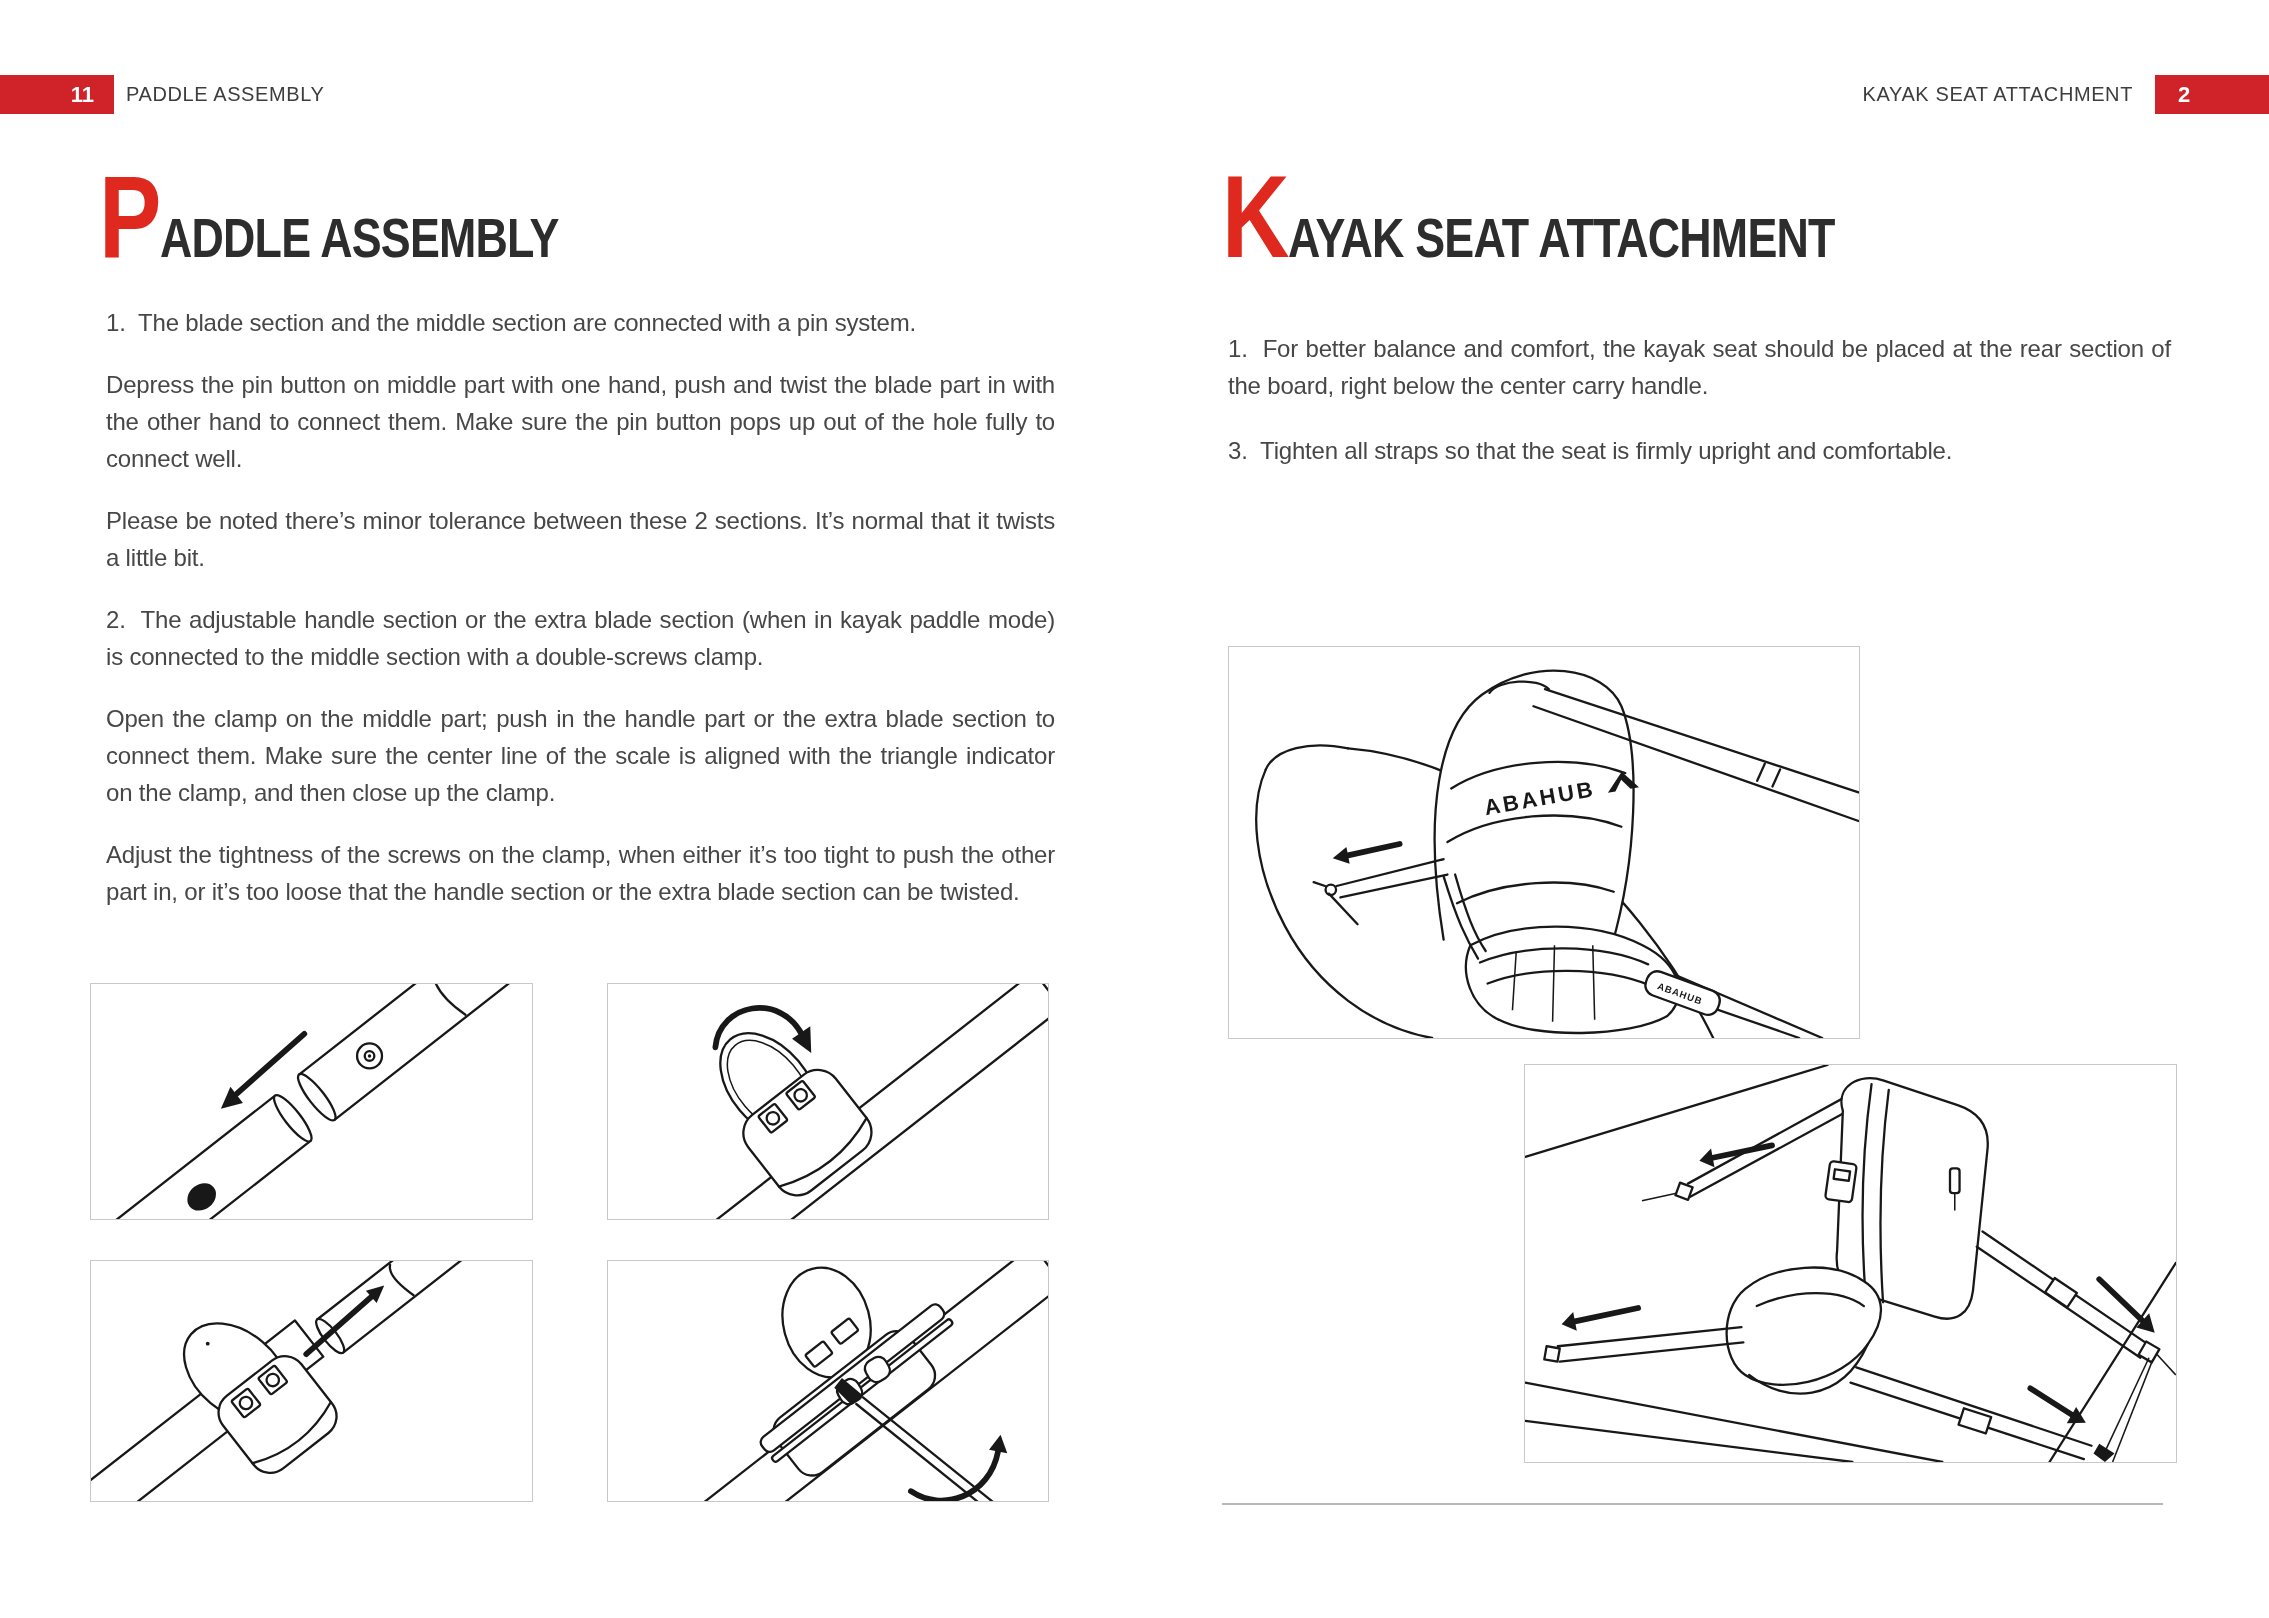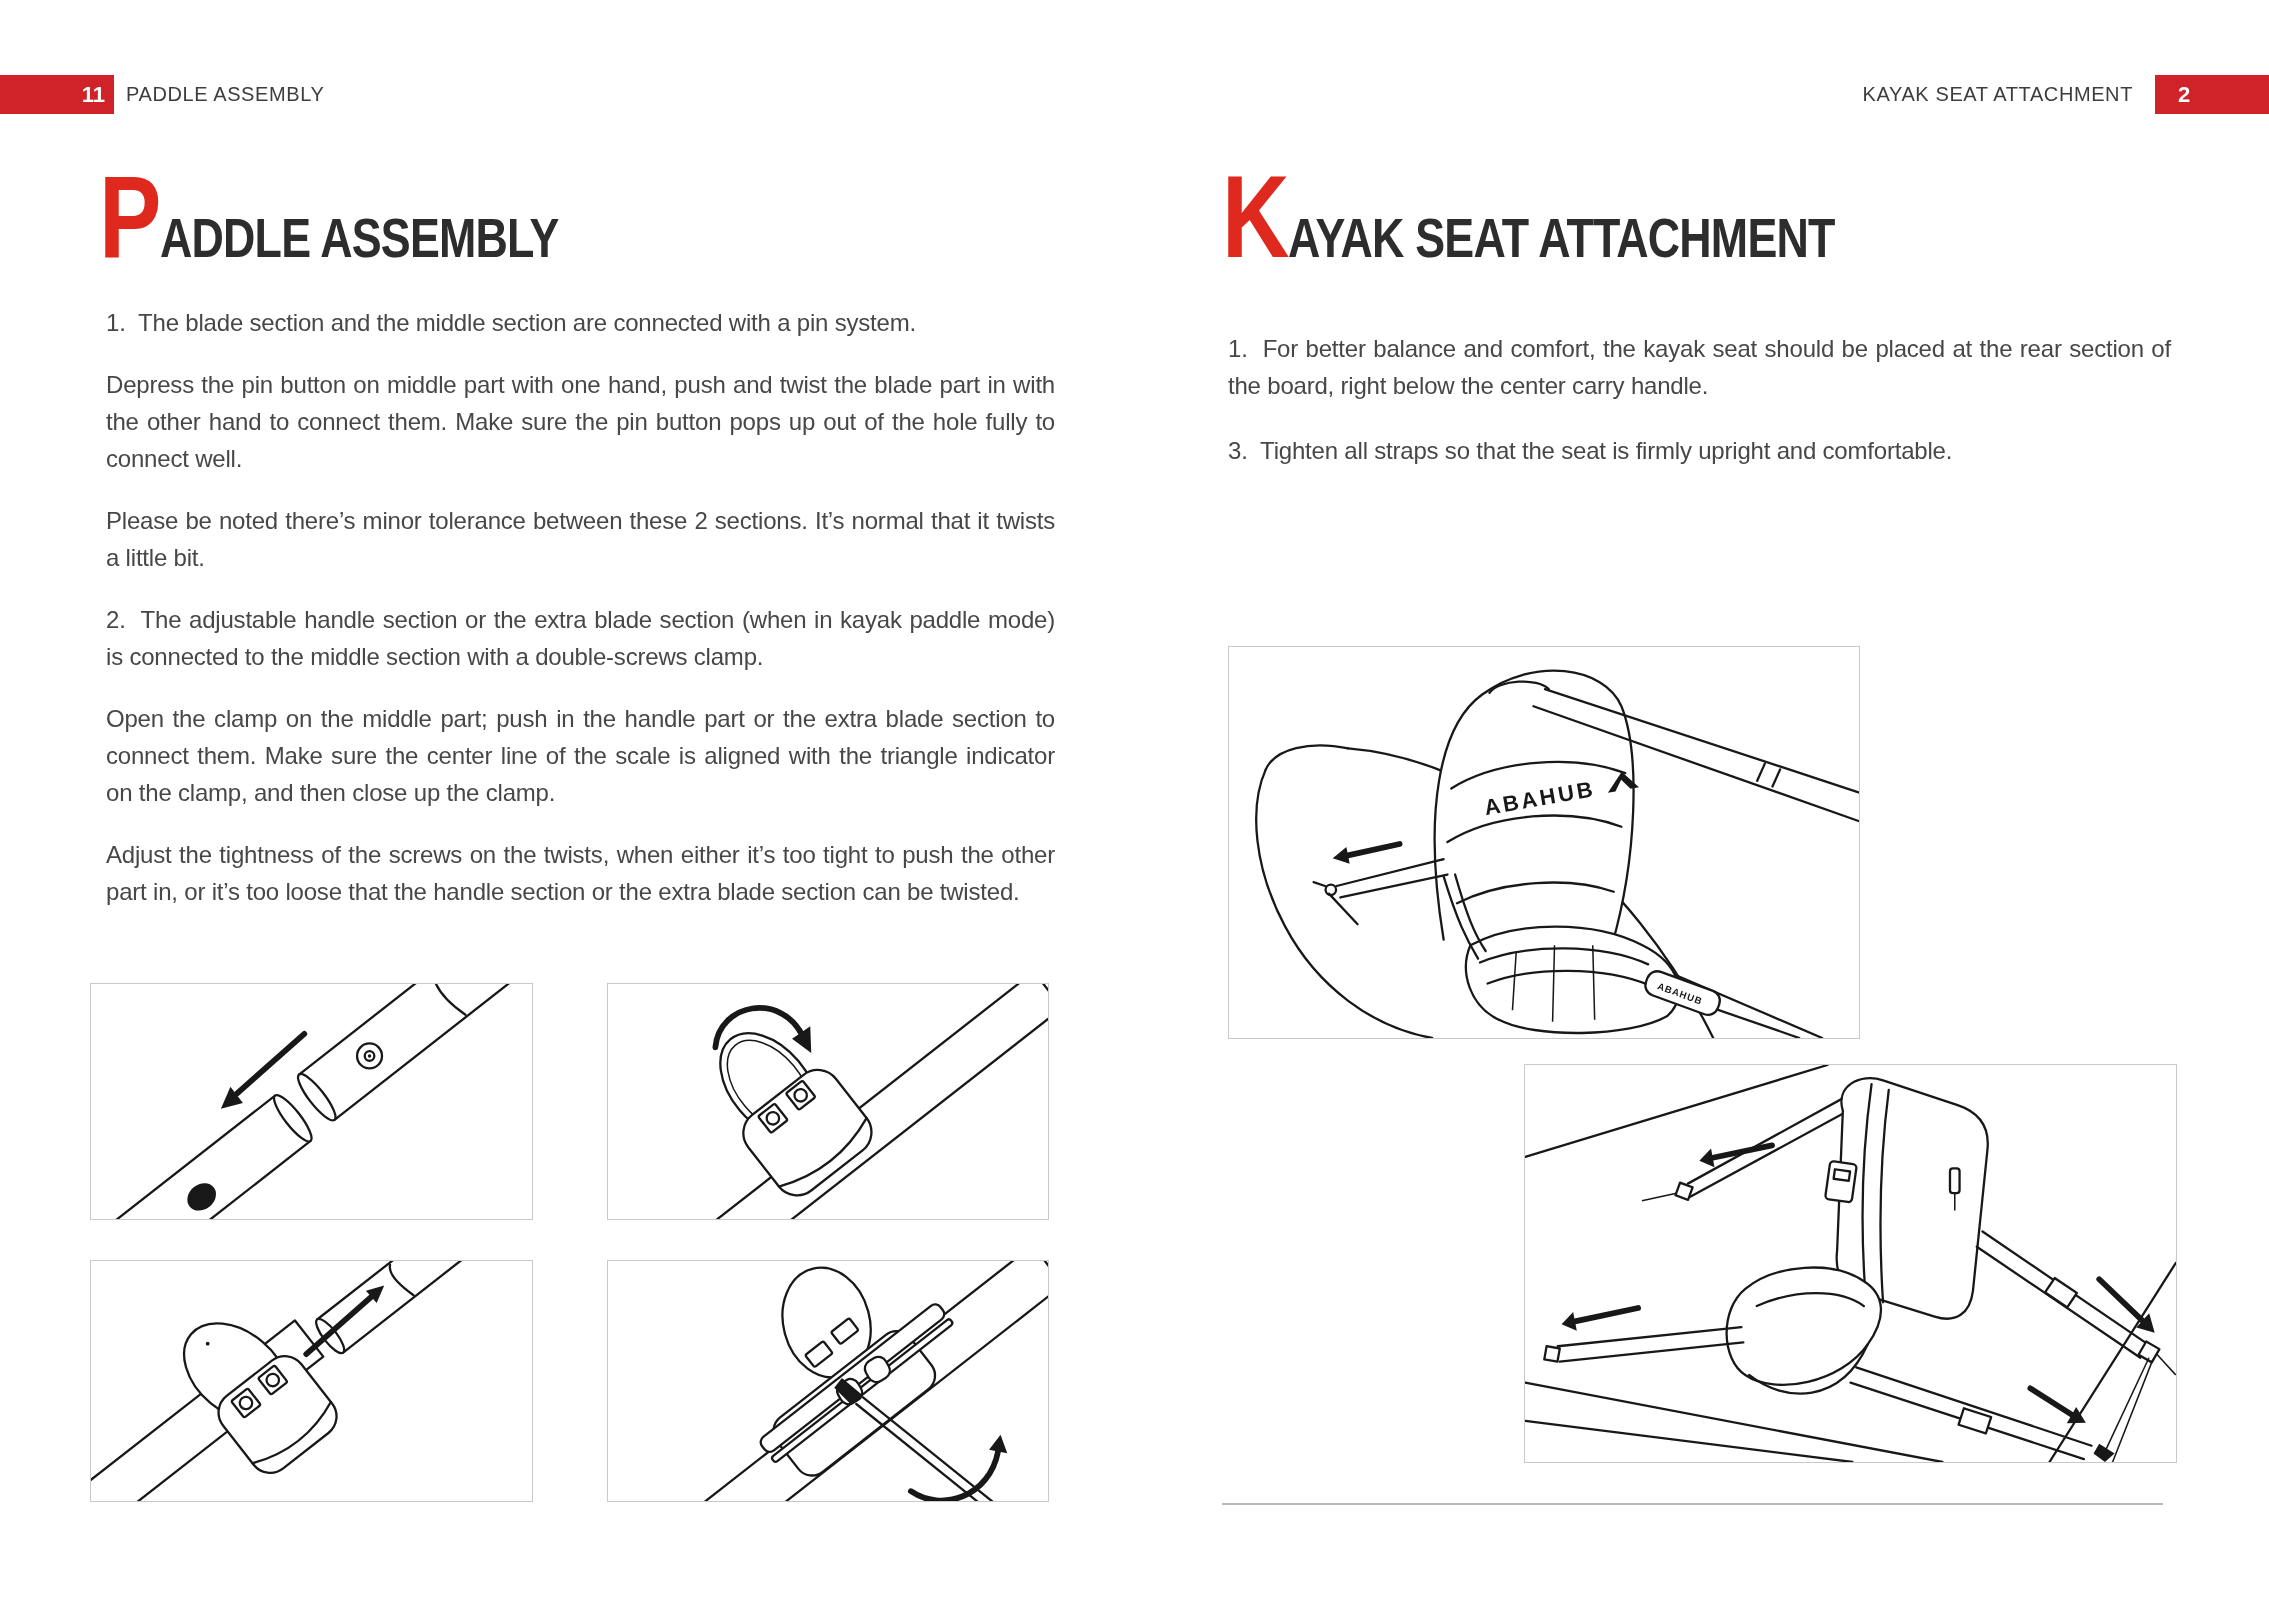--- a/index.html
+++ b/index.html
@@ -6,21 +6,21 @@
   .spread{
     position:relative;width:2269px;height:1619px;background:#ffffff;
     overflow:hidden;font-family:"Liberation Sans",sans-serif;
   }
   
   .badge{
     position:absolute;top:75px;height:39px;width:114px;background:#d02329;
     color:#ffffff;font-weight:bold;font-size:22px;display:flex;align-items:center;
     box-sizing:border-box;
   }
-  .badge.left{left:0;justify-content:flex-end;padding-right:9px;}
+  .badge.left{left:0;justify-content:flex-end;padding-right:20px;}
   .badge.right{left:2155px;justify-content:flex-start;padding-left:23px;}
   .running-header{
     position:absolute;top:75px;height:39px;line-height:39px;font-size:20px;
     color:#3d3d3d;letter-spacing:0.6px;white-space:nowrap;
   }
   .running-header.left{left:126px;}
   .running-header.right{right:136px;text-align:right;}
   
   .page-title{
     position:absolute;top:158px;white-space:nowrap;
@@ -72,21 +72,21 @@
   <div class="page-title left"><span class="dropcap">P</span><span class="title-rest">ADDLE ASSEMBLY</span></div>
 
   <div class="page-title right"><span class="dropcap">K</span><span class="title-rest">AYAK SEAT ATTACHMENT</span></div>
 
   <div class="text-col left">
     <p>1.&nbsp; The blade section and the middle section are connected with a pin system.</p>
     <p>Depress the pin button on middle part with one hand, push and twist the blade part in with the other hand to connect them. Make sure the pin button pops up out of the hole fully to connect well.</p>
     <p>Please be noted there’s minor tolerance between these 2 sections. It’s normal that it twists a little bit.</p>
     <p>2.&nbsp; The adjustable handle section or the extra blade section (when in kayak paddle mode) is connected to the middle section with a double-screws clamp.</p>
     <p>Open the clamp on the middle part; push in the handle part or the extra blade section to connect them. Make sure the center line of the scale is aligned with the triangle indicator on the clamp, and then close up the clamp.</p>
-    <p>Adjust the tightness of the screws on the twists, when either it’s too tight to push the other part in, or it’s too loose that the handle section or the extra blade section can be twisted.</p>
+    <p>Adjust the tightness of the screws on the clamp, when either it’s too tight to push the other part in, or it’s too loose that the handle section or the extra blade section can be twisted.</p>
   </div>
 
   <div class="text-col right">
     <p>1.&nbsp; For better balance and comfort, the kayak seat should be placed at the rear section of the board, right below the center carry handle.</p>
     <p>3.&nbsp; Tighten all straps so that the seat is firmly upright and comfortable.</p>
   </div>
 
   <div class="figure" id="fig-pin">
     <svg viewBox="0 0 459 245" class="la">
       <g>

